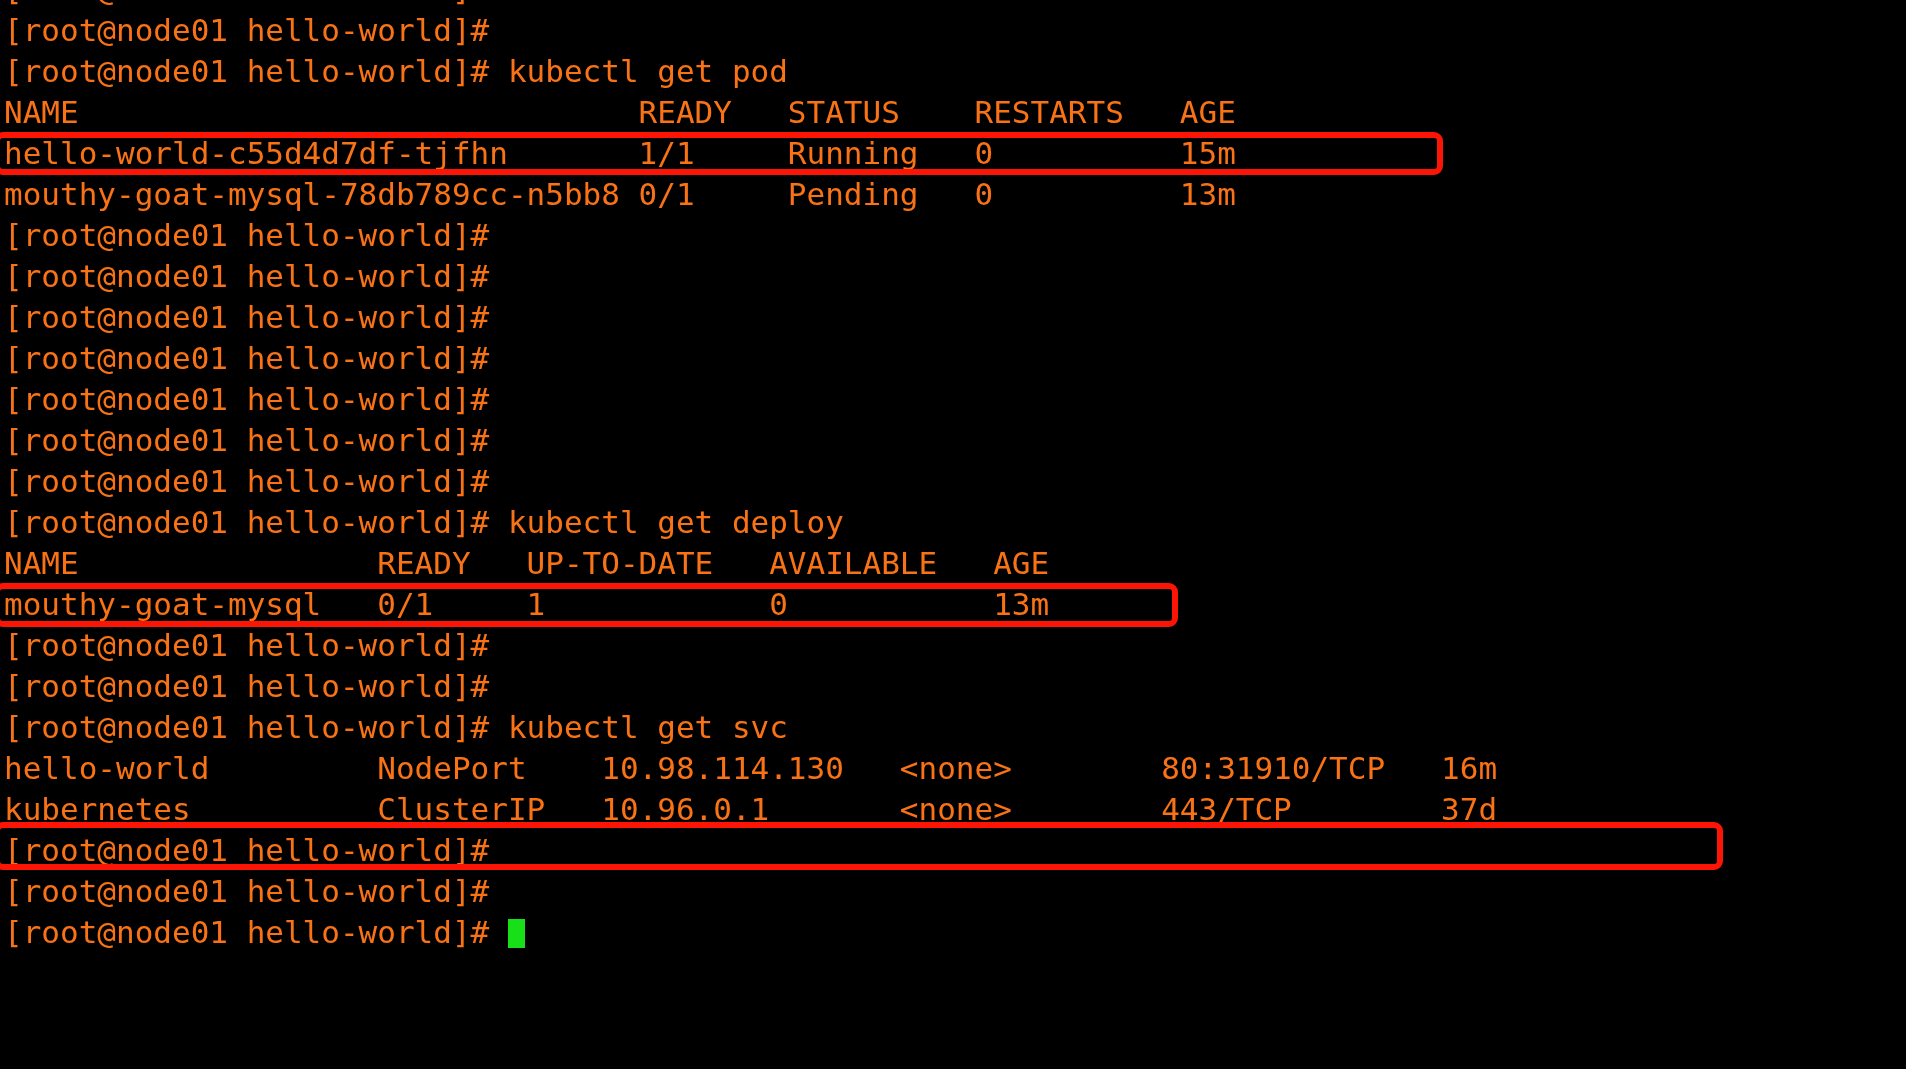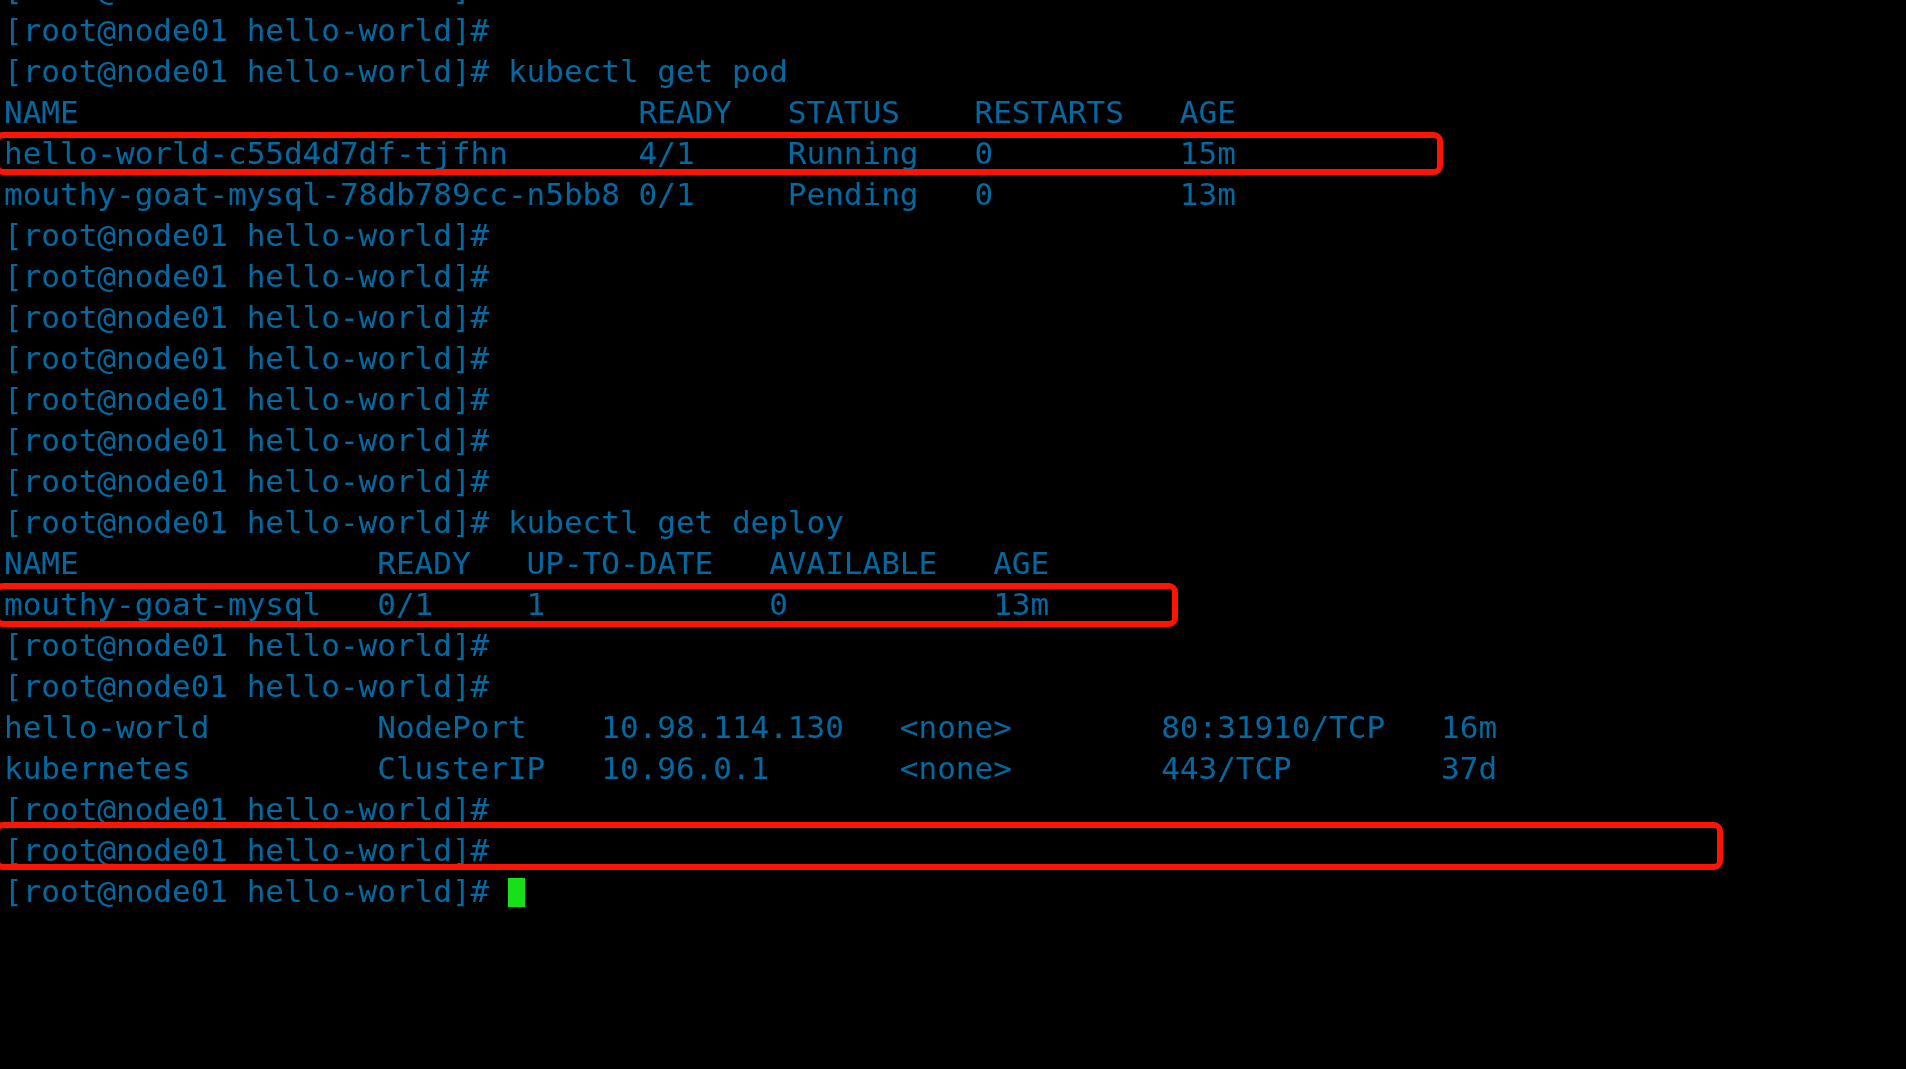--- a/index.html
+++ b/index.html
@@ -31,21 +31,21 @@
     left: 0;
     top: -31px;
     width: 1906px;
   }
   .line {
     position: relative;
     height: 41px;
     white-space: pre;
     padding-left: 4px;
     box-sizing: border-box;
-    color: #0369a1;
+    color: #f97316;
   }
   .line span { white-space: pre; }
   .cursor {
     display: inline-block;
     width: 17px;
     height: 29px;
     background: #18e018;
     vertical-align: -5px;
   }
   .hl-box {
@@ -59,34 +59,35 @@
 </style>
 </head>
 <body>
 
 <div id="terminal">
   <div class="scroll" id="scroll">
       <div class="line"><span>[root@node01 hello-world]#</span></div>
       <div class="line"><span>[root@node01 hello-world]#</span></div>
       <div class="line"><span>[root@node01 hello-world]# kubectl get pod</span></div>
       <div class="line"><span>NAME                              READY   STATUS    RESTARTS   AGE</span></div>
-      <div class="line"><span>hello-world-c55d4d7df-tjfhn       4/1     Running   0          15m</span></div>
+      <div class="line"><span>hello-world-c55d4d7df-tjfhn       1/1     Running   0          15m</span></div>
       <div class="line"><span>mouthy-goat-mysql-78db789cc-n5bb8 0/1     Pending   0          13m</span></div>
       <div class="line"><span>[root@node01 hello-world]#</span></div>
       <div class="line"><span>[root@node01 hello-world]#</span></div>
       <div class="line"><span>[root@node01 hello-world]#</span></div>
       <div class="line"><span>[root@node01 hello-world]#</span></div>
       <div class="line"><span>[root@node01 hello-world]#</span></div>
       <div class="line"><span>[root@node01 hello-world]#</span></div>
       <div class="line"><span>[root@node01 hello-world]#</span></div>
       <div class="line"><span>[root@node01 hello-world]# kubectl get deploy</span></div>
       <div class="line"><span>NAME                READY   UP-TO-DATE   AVAILABLE   AGE</span></div>
       <div class="line"><span>mouthy-goat-mysql   0/1     1            0           13m</span></div>
       <div class="line"><span>[root@node01 hello-world]#</span></div>
       <div class="line"><span>[root@node01 hello-world]#</span></div>
+      <div class="line"><span>[root@node01 hello-world]# kubectl get svc</span></div>
       <div class="line"><span>hello-world         NodePort    10.98.114.130   &lt;none&gt;        80:31910/TCP   16m</span></div>
       <div class="line"><span>kubernetes          ClusterIP   10.96.0.1       &lt;none&gt;        443/TCP        37d</span></div>
       <div class="line"><span>[root@node01 hello-world]#</span></div>
       <div class="line"><span>[root@node01 hello-world]#</span></div>
       <div class="line"><span>[root@node01 hello-world]# </span><span class="cursor"></span></div>
     </div>
   <div id="overlays">
       <div class="hl-box" style="left: -6px; top: 132px; width: 1449px; height: 43px; border-color: rgb(252, 20, 5);"></div>
       <div class="hl-box" style="left: -6px; top: 583px; width: 1184px; height: 44px; border-color: rgb(252, 20, 5);"></div>
       <div class="hl-box" style="left: -6px; top: 822px; width: 1729px; height: 48px; border-color: rgb(252, 20, 5);"></div>

